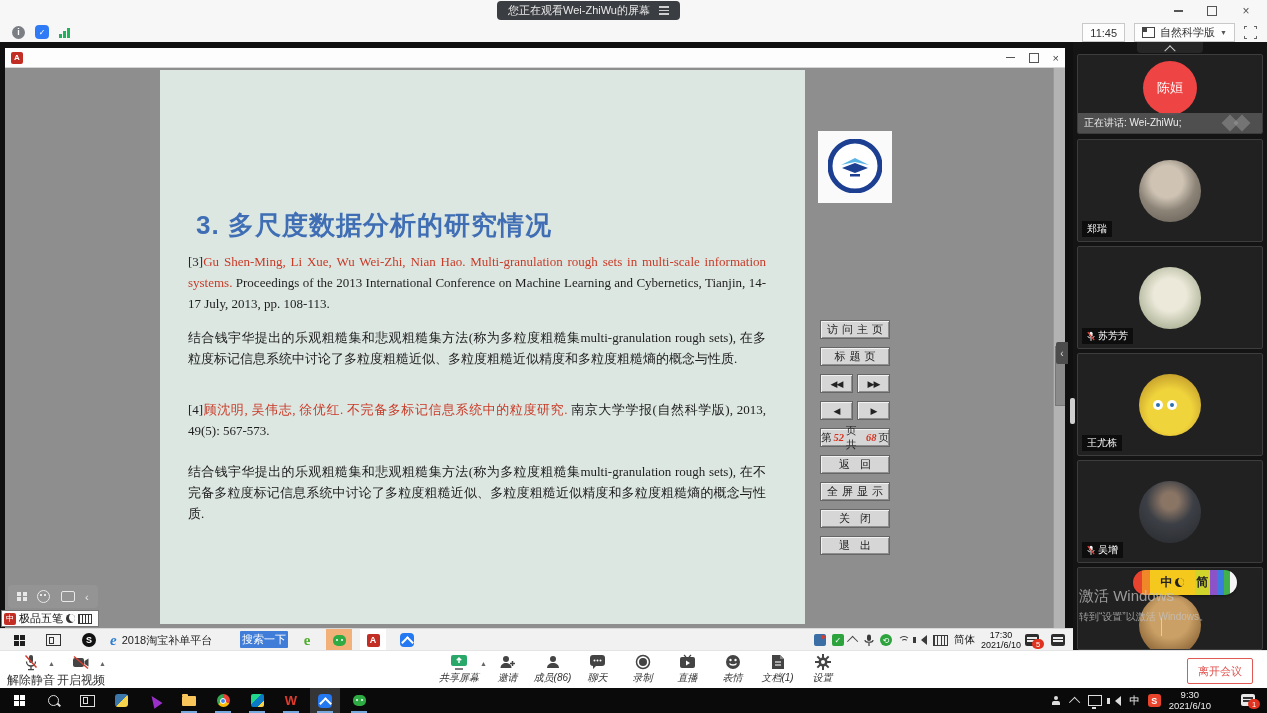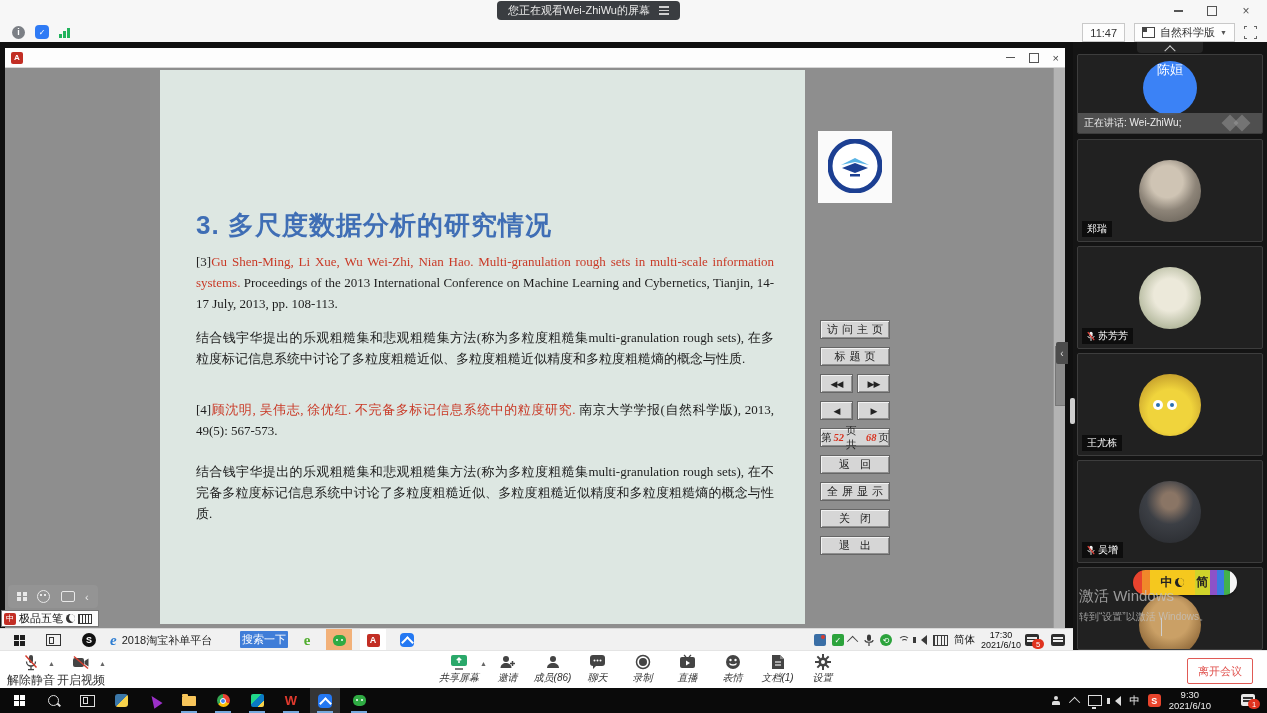--- a/index.html
+++ b/index.html
@@ -39,21 +39,21 @@
   #ac-title{position:absolute;left:0;top:0;width:100%;height:20px;background:#fdfdfd;border-bottom:1px solid #d5d5d5;display:flex;align-items:center;padding:0 6px;box-sizing:border-box;gap:6px;}
   .pdf-mini{width:12px;height:12px;background:#c22e24;border-radius:2px;color:#fff;font-size:8px;font-weight:bold;}
   #ac-title .t{font-size:11px;color:#111;white-space:nowrap;}
   #ac-controls{margin-left:auto;display:flex;gap:14px;align-items:center;}
   #ac-controls .wc{color:#444;font-size:11px;}
   #ac-body{position:absolute;left:0;top:20px;width:100%;height:560px;background:#8e8e8e;overflow:hidden;}
 
   
   #page{position:absolute;left:155px;top:2px;width:645px;height:554px;background:#dde7e2;}
   #slide-title{position:absolute;left:36px;top:138px;font-size:26px;font-weight:bold;color:#3f6eb5;letter-spacing:1px;}
-  .para{position:absolute;left:36px;width:578px;font-family:"Liberation Serif","DejaVu Serif",serif;
+  .para{position:absolute;left:28px;width:578px;font-family:"Liberation Serif","DejaVu Serif",serif;
         font-size:13px;line-height:1.6;color:#1d1d1d;text-align:justify;margin:0;}
   .red{color:#c93a27;}
 
   
   #logo-box{position:absolute;left:813px;top:63px;width:74px;height:72px;background:#fafafa;}
   #logo-box svg{position:absolute;left:10px;top:8px;}
 
   
   #navpanel{position:absolute;left:815px;top:252px;width:70px;}
   .navbtn{height:19px;background:#d6d6d6;border:1px solid #666;box-shadow:inset 1px 1px 0 #f2f2f2, inset -1px -1px 0 #8f8f8f;
@@ -138,21 +138,21 @@
   #mt-center .lbl{font-size:10px;color:#333;white-space:nowrap;}
 
   
   #sidebar{position:absolute;left:1073px;top:42px;width:194px;height:608px;background:#141414;overflow:hidden;}
   #sb-chev-top{position:absolute;left:64px;top:0;width:66px;height:11px;background:#262626;border-radius:0 0 4px 4px;}
   .chev{width:7px;height:7px;border-top:1.6px solid #cfcfcf;border-left:1.6px solid #cfcfcf;}
   .chev.up{transform:rotate(45deg) translate(2px,2px);}
   .chev.down{transform:rotate(-135deg) translate(1px,1px);}
   .tile{position:absolute;left:4px;width:186px;background:#212121;border:1px solid #3d3d3d;border-radius:2px;box-sizing:border-box;overflow:hidden;}
   .av{position:absolute;left:50%;top:50%;transform:translate(-50%,-50%);border-radius:50%;}
-  .av-init{width:54px;height:54px;background:#3b82f6;color:#fff;font-size:13px;display:flex;align-items:flex-start;justify-content:center;}
+  .av-init{width:54px;height:54px;background:#ef4444;color:#fff;font-size:13px;display:flex;align-items:center;justify-content:center;}
   .av-p{width:62px;height:62px;}
   .av-zr{background:radial-gradient(circle at 45% 35%,#cfc4b4 0 30%,#8d8478 55%,#5d574e 100%);}
   .av-sff{background:radial-gradient(circle at 50% 45%,#ece9da 0 35%,#b9bda3 70%,#8d9478 100%);}
   .av-wyd{background:radial-gradient(circle at 50% 60%,#f0d43c 0 45%,#caa52e 75%,#8a6b35 100%);position:absolute;}
   .av-wyd::before{content:"";position:absolute;left:14px;top:26px;width:10px;height:10px;border-radius:50%;background:#fff;box-shadow:14px 0 0 #fff;}
   .av-wyd::after{content:"";position:absolute;left:17px;top:29px;width:4px;height:4px;border-radius:50%;background:#2a6fb0;box-shadow:14px 0 0 #2a6fb0;}
   .av-wz{background:radial-gradient(circle at 50% 32%,#8a7565 0 16%,#3c3f45 45%,#26282c 100%);}
   .av-owl{background:radial-gradient(circle at 50% 40%,#caa066 0 40%,#8a6436 80%,#5f431f 100%);}
   .plbl{position:absolute;left:4px;bottom:4px;background:rgba(8,8,8,.82);color:#fff;font-size:10px;padding:1px 5px;display:flex;align-items:center;gap:3px;white-space:nowrap;}
   #speak-bar{position:absolute;left:0;bottom:0;width:100%;height:20px;background:rgba(84,84,84,.92);display:flex;align-items:center;padding-left:6px;box-sizing:border-box;color:#eee;font-size:10px;}
@@ -231,21 +231,21 @@
     <span class="wc ctr">
         <span class="min-bar"></span>
       </span>
     <span class="wc ctr">
         <span class="max-box"></span>
       </span>
     <span class="wc ctr">×</span>
   </div>
   <div id="topbar-right">
     <span class="tb-box">
-        <span>11:47</span>
+        <span>11:45</span>
       </span>
     <span class="tb-box">
       <span class="layout-ic"></span>
       <span>自然科学版</span>
       <span class="caret">▼</span>
     </span>
     <span class="fs-ic"></span>
   </div>
 </div>
 

